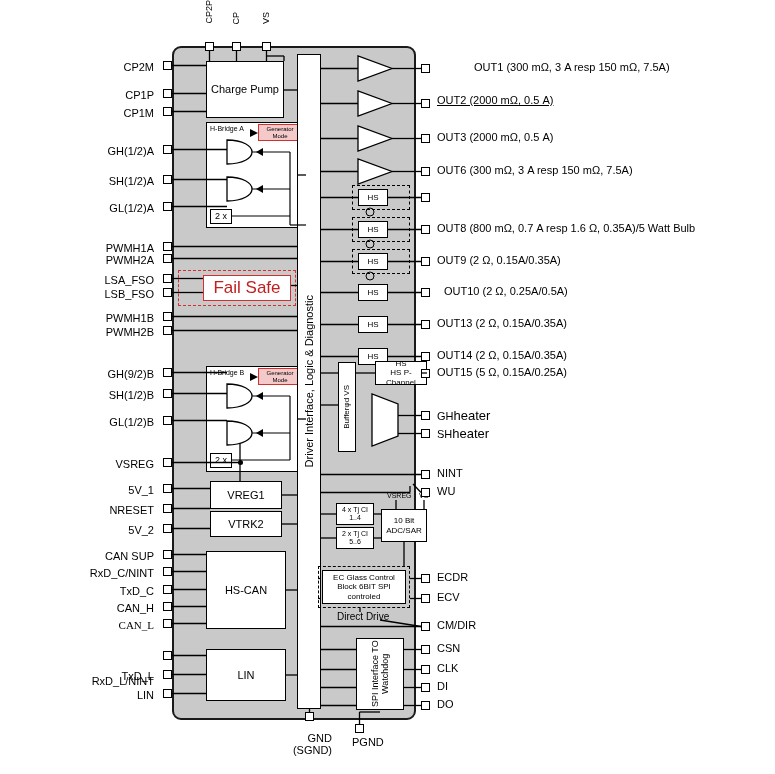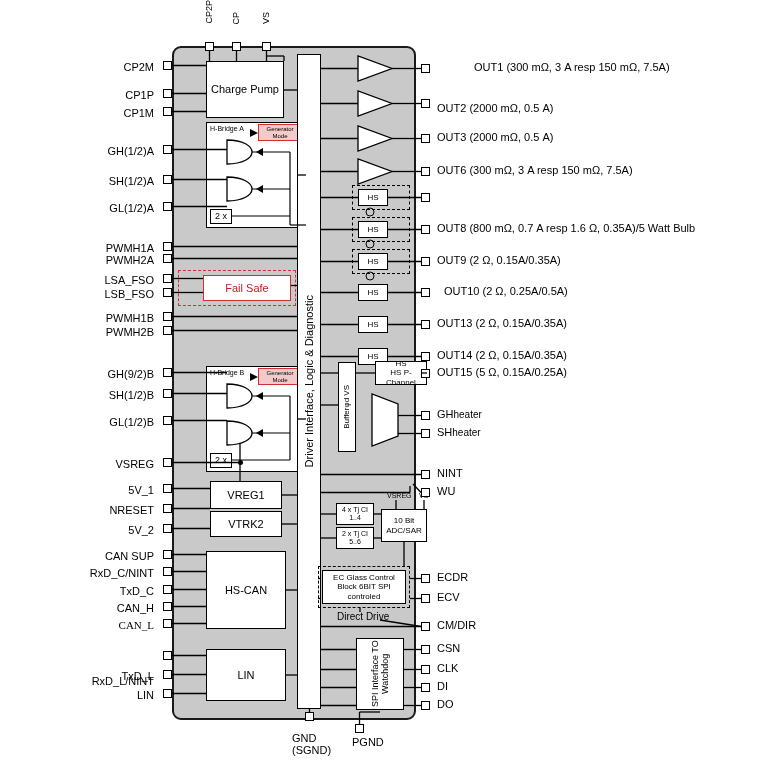--- a/index.html
+++ b/index.html
@@ -18,21 +18,21 @@
     background: #ffffff;
   }
   .txt {
     position: absolute;
     font-size: 11px;
     color: #000;
     white-space: nowrap;
     line-height: 1.05;
   }
   .txt.r { text-align: right; }
-  .sub { font-size: 10px; }
+  .sub { font-size: 13px; }
   .chip {
     position: absolute;
     background: #c9c9c9;
     border: 2px solid #1a1a1a;
     border-radius: 9px;
   }
   .box {
     position: absolute;
     background: #ffffff;
     border: 1.5px solid #000;
@@ -65,21 +65,21 @@
     box-sizing: border-box;
   }
   .dashed-blk {
     position: absolute;
     border: 1.3px dashed #000;
     box-sizing: border-box;
   }
   .red-label {
     position: absolute;
     color: #c02020;
-    font-size: 11px;
+    font-size: 17px;
     white-space: nowrap;
   }
   .gen-mode {
     position: absolute;
     border: 1px solid #d03030;
     background: #f3c9c9;
     color: #000;
     font-size: 6px;
     text-align: center;
     line-height: 1.1;
@@ -262,21 +262,21 @@
   <div class="txt r" style="left:52px; top:652px; width:102px;margin-top:24px;">RxD_L/NINT</div>
   <div class="pin" style="left:163px; top:651px;"></div>
   <div class="txt r" style="left:62px; top:671px; width:92px;">TxD_L</div>
   <div class="pin" style="left:163px; top:670px;"></div>
   <div class="txt r" style="left:62px; top:690px; width:92px;">LIN</div>
   <div class="pin" style="left:163px; top:689px;"></div>
 
   <div class="pin" style="left:421px; top:64px;"></div>
   <div class="txt" style="left:437px; top:62px;margin-left:37px;">OUT1 (300 mΩ, 3 A resp 150 mΩ, 7.5A)</div>
   <div class="pin" style="left:421px; top:99px;"></div>
-  <div class="txt" style="left:437px; top:103px;">OUT2 (2000 mΩ, 0.5 A)</div>
+  <div class="txt" style="left:437px; top:95px;text-decoration:underline;">OUT2 (2000 mΩ, 0.5 A)</div>
   <div class="pin" style="left:421px; top:134px;"></div>
   <div class="txt" style="left:437px; top:132px;">OUT3 (2000 mΩ, 0.5 A)</div>
   <div class="pin" style="left:421px; top:167px;"></div>
   <div class="txt" style="left:437px; top:165px;">OUT6 (300 mΩ, 3 A resp 150 mΩ, 7.5A)</div>
   <div class="pin" style="left:421px; top:193px;"></div>
   <div class="pin" style="left:421px; top:225px;"></div>
   <div class="txt" style="left:437px; top:223px;">OUT8 (800 mΩ, 0.7 A resp 1.6 Ω, 0.35A)/5 Watt Bulb</div>
   <div class="pin" style="left:421px; top:257px;"></div>
   <div class="txt" style="left:437px; top:255px;">OUT9 (2 Ω, 0.15A/0.35A)</div>
   <div class="pin" style="left:421px; top:288px;"></div>
@@ -312,21 +312,21 @@
   <div class="pin" style="left:421px; top:645px;"></div>
   <div class="txt" style="left:437px; top:643px;">CSN</div>
   <div class="pin" style="left:421px; top:665px;"></div>
   <div class="txt" style="left:437px; top:663px;">CLK</div>
   <div class="pin" style="left:421px; top:683px;"></div>
   <div class="txt" style="left:437px; top:681px;">DI</div>
   <div class="pin" style="left:421px; top:701px;"></div>
   <div class="txt" style="left:437px; top:699px;">DO</div>
 
   <div class="pin" style="left:305px; top:712px;"></div>
-  <div class="txt" style="left:292px; top:733px; text-align:left; width:40px;">
+  <div class="txt" style="left:292px; top:733px; text-align:right; width:40px;">
     <span>GND</span><br><span>(SGND)</span>
   </div>
   <div class="pin" style="left:355px; top:724px;"></div>
   <div class="txt" style="left:352px; top:737px;">PGND</div>
 
   <svg class="ov" viewBox="0 0 775 774">
     <g stroke="#000" stroke-width="1.3" fill="none">
 
       <line x1="209.5" y1="51" x2="209.5" y2="61"></line>
       <line x1="236.5" y1="51" x2="236.5" y2="61"></line>

